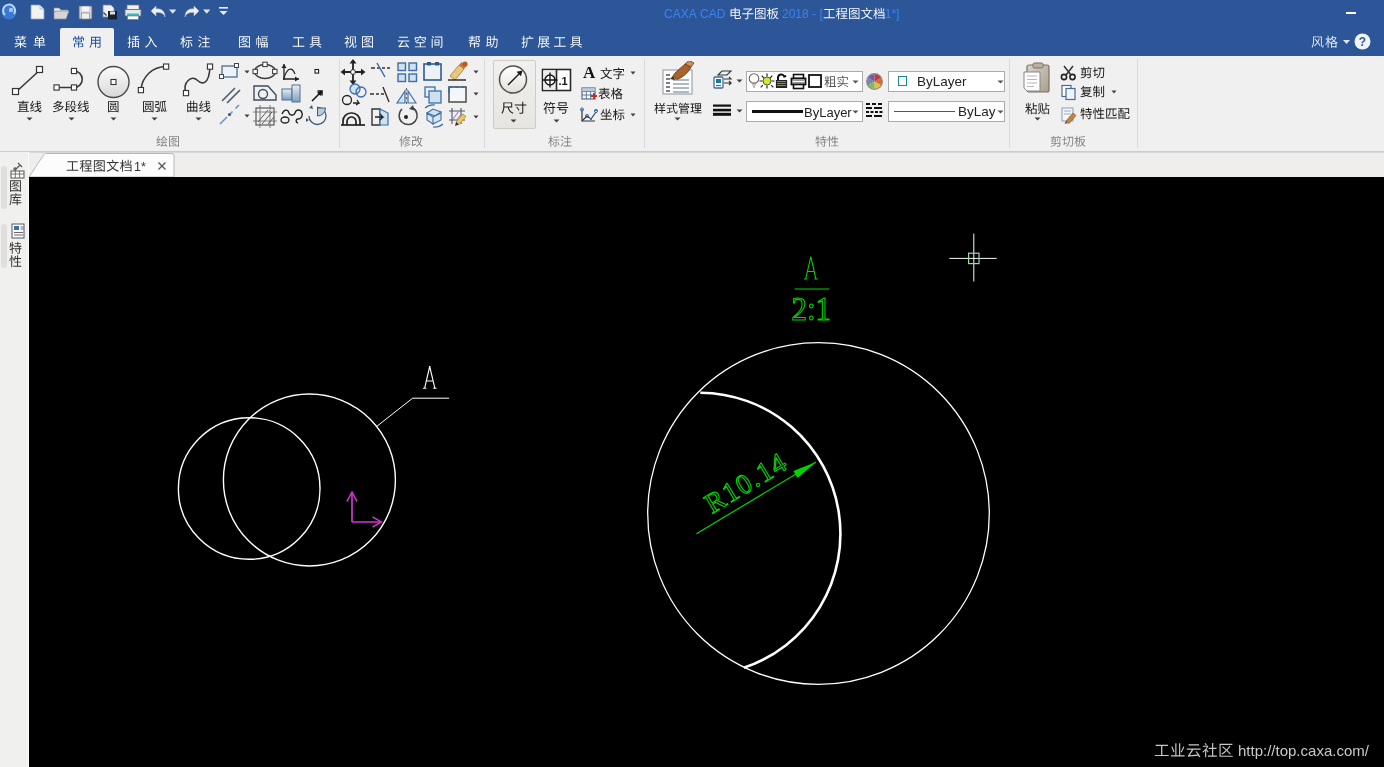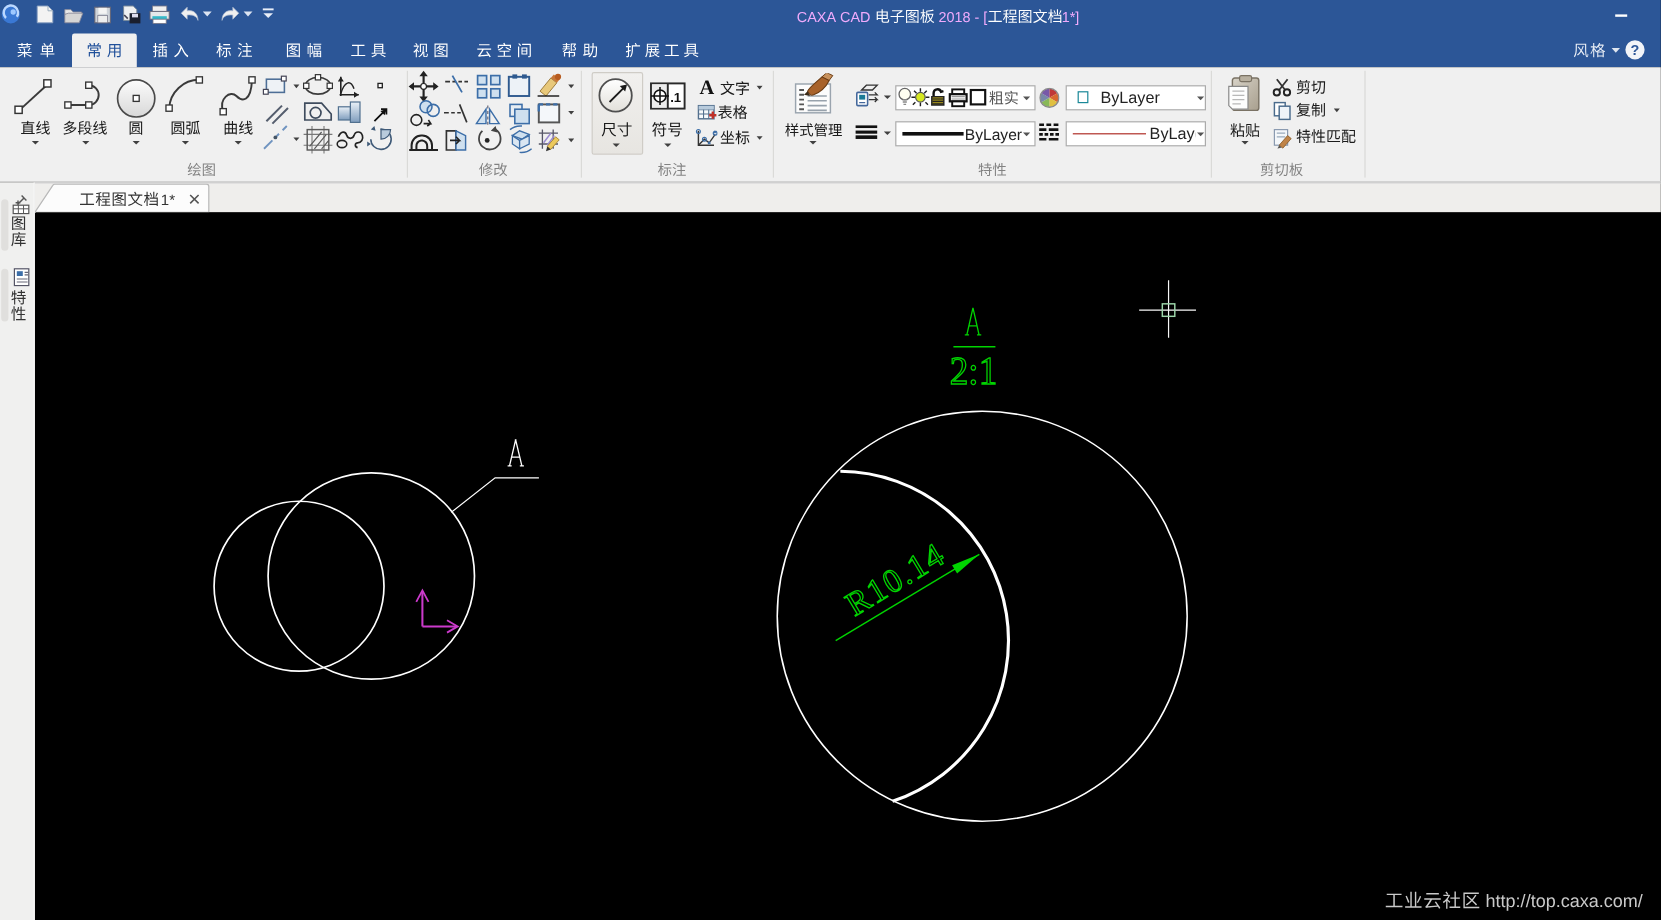--- a/index.html
+++ b/index.html
@@ -28,21 +28,21 @@
       <rect x="125" y="9.5" width="16" height="6.5" fill="#e6e8ea" stroke="#667" stroke-width="0.8"></rect>
       <rect x="127" y="13.5" width="12" height="2.5" fill="#35b8c8"></rect>
       <rect x="127.5" y="16" width="11" height="3.5" fill="#fff" stroke="#778" stroke-width="0.7"></rect>
       <path d="M151,11 l5,-5 v3 c6,-1 9,3 9,8 c-1,-3.5 -4,-5 -9,-4.5 v3.5 z" fill="#f0f0f0" stroke="#aab8d0" stroke-width="0.6"></path>
       <path d="M169,9.5 l3.7,4.2 l3.7,-4.2 z" fill="#dce4f2"></path>
       <path d="M199,11 l-5,-5 v3 c-6,-1 -9,3 -9,8 c1,-3.5 4,-5 9,-4.5 v3.5 z" fill="#f0f0f0" stroke="#aab8d0" stroke-width="0.6"></path>
       <path d="M203,9.5 l3.7,4.2 l3.7,-4.2 z" fill="#dce4f2"></path>
       <rect x="219" y="7" width="9" height="1.6" fill="#e8eef8"></rect>
       <path d="M219.5,11 l4,4 l4,-4 z" fill="#e8eef8"></path>
     </svg>
-<div class="abs" style="left:664px;top:6.5px;height:14px;display:flex;align-items:flex-end;color:#f0abfc;font-size:12px;white-space:nowrap">CAXA&nbsp;CAD&nbsp;<svg style="display:inline-block;vertical-align:middle;margin-top:0px" width="50" height="14" viewBox="0 0 50 14" fill="#fff">
+<div class="abs" style="left:664px;top:6.5px;height:14px;display:flex;align-items:flex-end;color:#3b82f6;font-size:12px;white-space:nowrap">CAXA&nbsp;CAD&nbsp;<svg style="display:inline-block;vertical-align:middle;margin-top:0px" width="50" height="14" viewBox="0 0 50 14" fill="#fff">
         <use href="#u7535" transform="translate(0.0,11.2) scale(0.0125,-0.0125)"></use>
         <use href="#u5B50" transform="translate(12.5,11.2) scale(0.0125,-0.0125)"></use>
         <use href="#u56FE" transform="translate(25.0,11.2) scale(0.0125,-0.0125)"></use>
         <use href="#u677F" transform="translate(37.5,11.2) scale(0.0125,-0.0125)"></use>
       </svg>&nbsp;2018&nbsp;-&nbsp;[<svg style="display:inline-block;vertical-align:middle;margin-top:0px" width="62" height="14" viewBox="0 0 62 14" fill="#fff">
         <use href="#u5DE5" transform="translate(0.0,11.2) scale(0.0125,-0.0125)"></use>
         <use href="#u7A0B" transform="translate(12.5,11.2) scale(0.0125,-0.0125)"></use>
         <use href="#u56FE" transform="translate(25.0,11.2) scale(0.0125,-0.0125)"></use>
         <use href="#u6587" transform="translate(37.5,11.2) scale(0.0125,-0.0125)"></use>
         <use href="#u6863" transform="translate(50.0,11.2) scale(0.0125,-0.0125)"></use>

